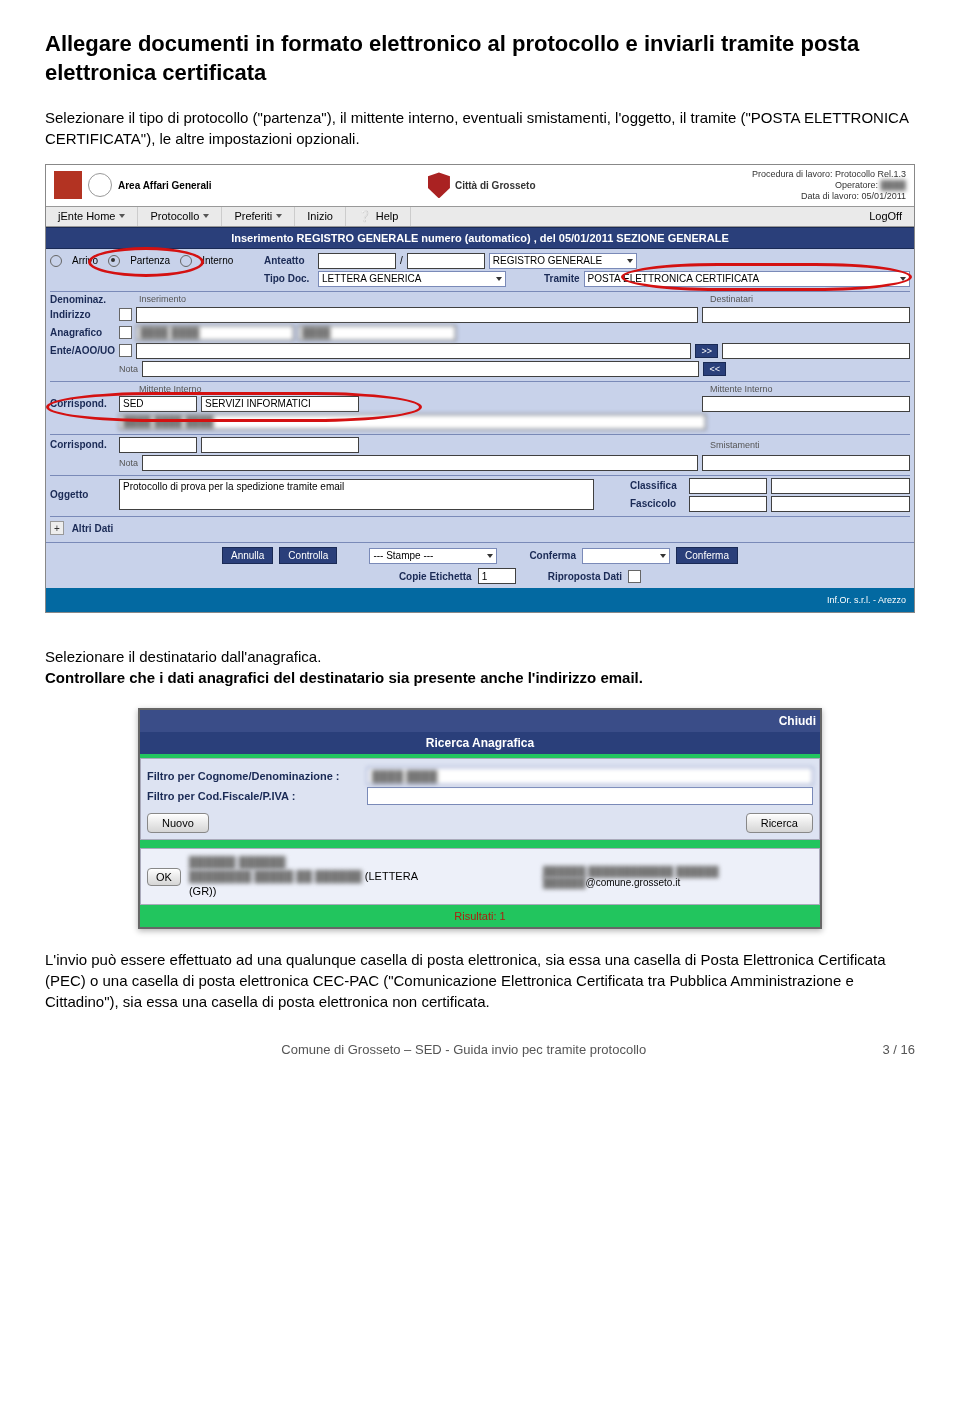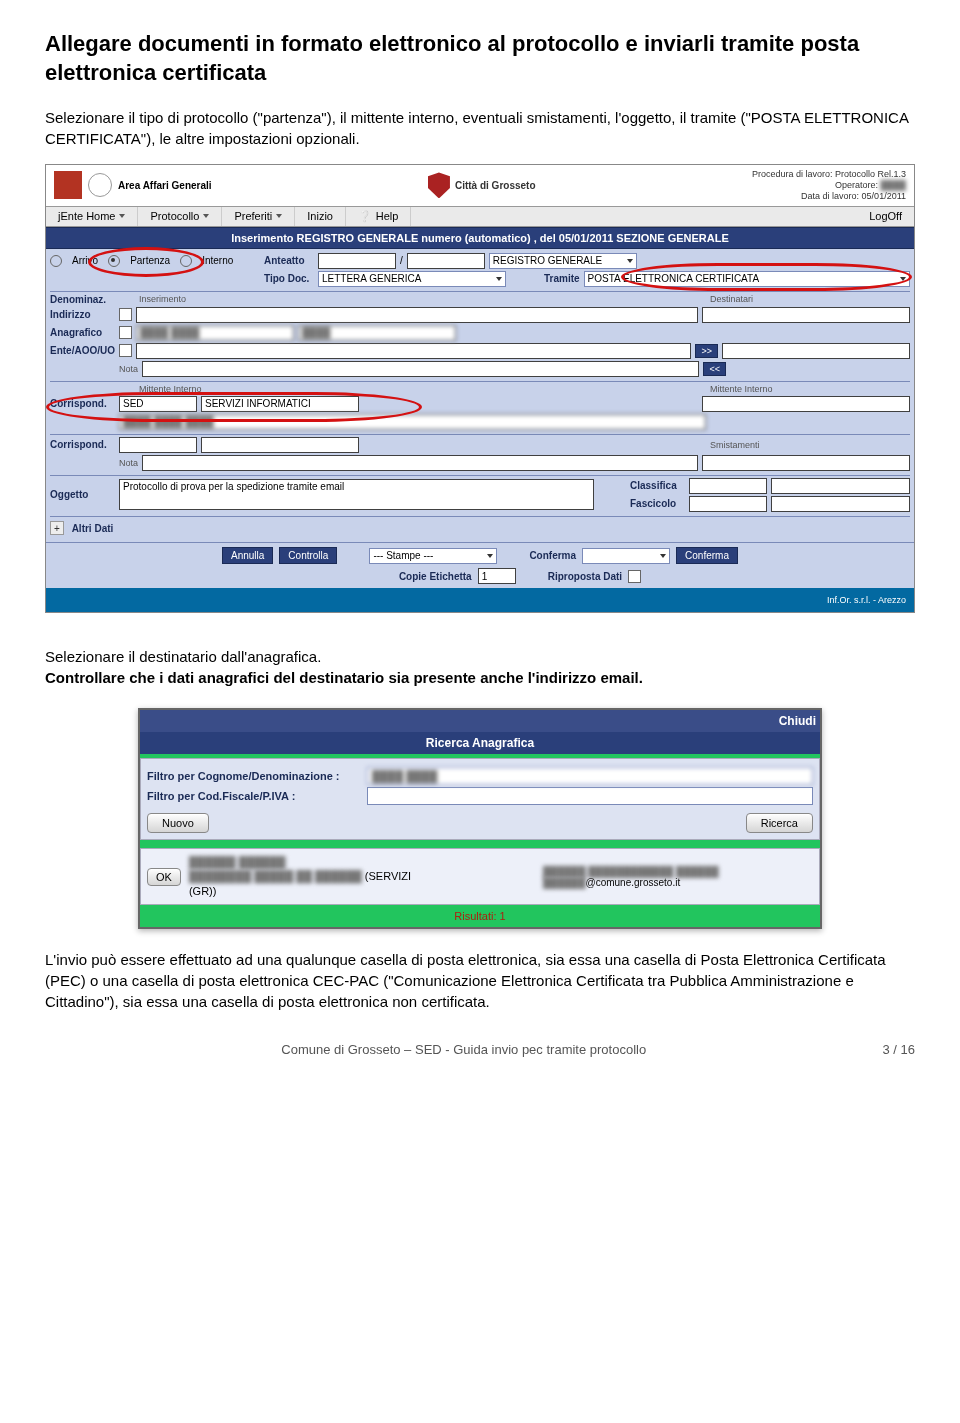--- a/index.html
+++ b/index.html
@@ -443,21 +443,21 @@
       <div style="display:flex;justify-content:space-between;margin-top:8px;">
         <button class="btn-3d">Nuovo</button>
         <button class="btn-3d">Ricerca</button>
       </div>
     </div>
 
     <div class="result-row">
       <button class="btn-3d" style="padding:2px 8px;">OK</button>
       <div style="flex:1;line-height:1.3;">
         <div><span class="blur-text">██████ ██████</span></div>
-        <div><span class="blur-text">████████ █████ ██ ██████</span> <span>(SERVIZI</span></div>
+        <div><span class="blur-text">████████ █████ ██ ██████</span> <span>(LETTERA</span></div>
         <div>(GR))</div>
       </div>
       <div style="width:270px;font-size:10px;">
         <div><span class="blur-text">██████ ████████████</span> <span class="blur-text">██████</span></div>
         <div><span class="blur-text">██████</span><span>@comune.grosseto.it</span></div>
       </div>
     </div>
     <div class="risultati">Risultati: 1</div>
   </div>
 </div>

